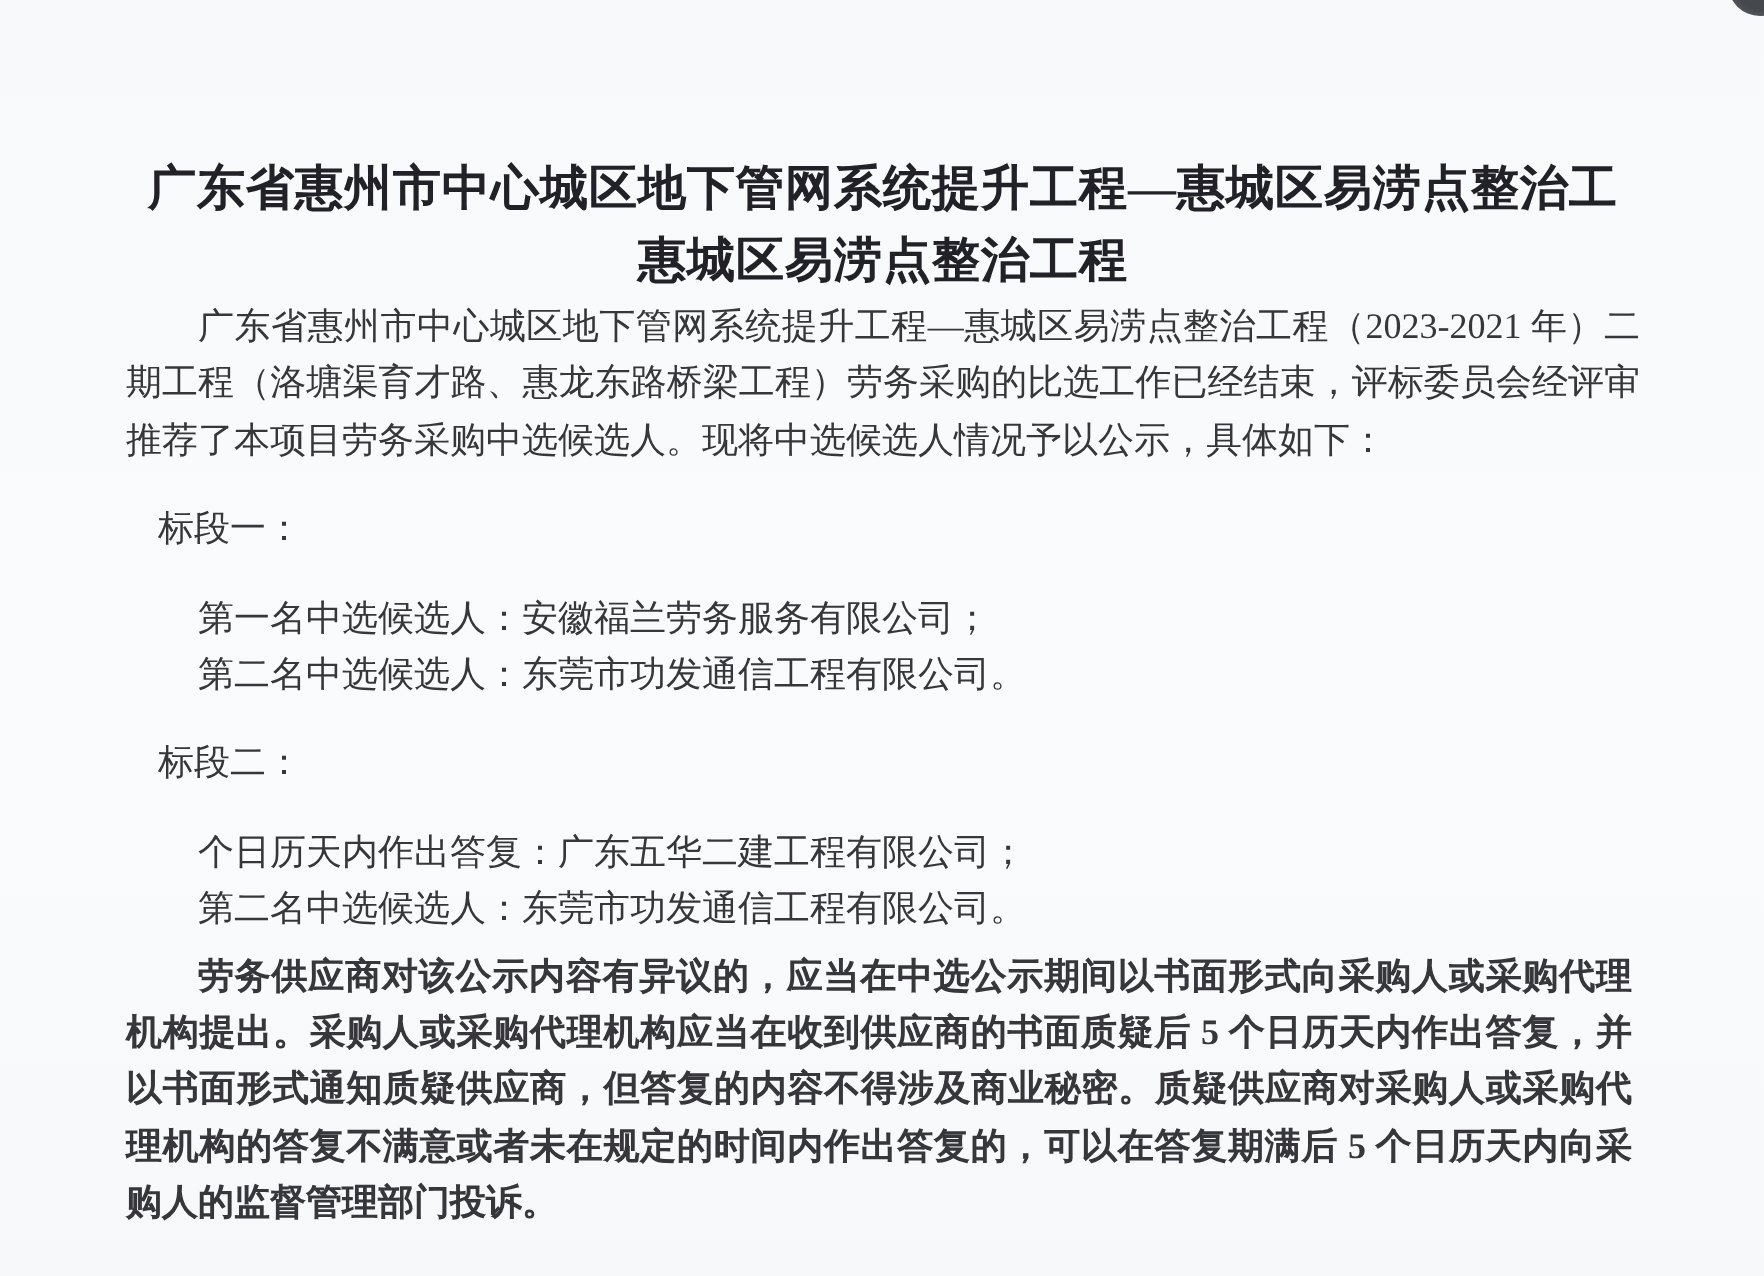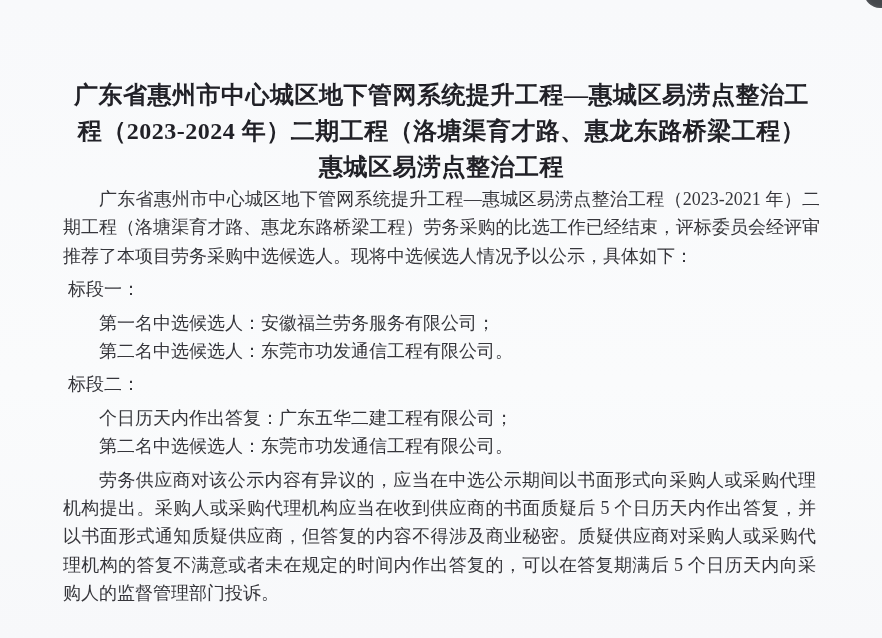--- a/index.html
+++ b/index.html
@@ -25,24 +25,24 @@
     font-size: 24px;
     line-height: 36px;
     font-weight: 700;
     text-align: center;
     color: #212127;
     letter-spacing: 0.5px;
     margin: 0;
   }
   .title-line { display: block; }
   .para { margin: 0; text-indent: 2em; }
-  .section-label { margin: 5px; }
+  .section-label { margin: 16px; }
   .candidate-line { margin: 0; padding-left: 2em; }
   .publicity-line { margin: 0; padding-left: 2em; }
-  .objection { margin: 5px 4px 0 0; text-indent: 2em; }
+  .objection { margin: 5px 4px 0 0; text-indent: 2em; font-weight: bold; }
   .fab {
     position: absolute;
     left: 864px;
     top: -24px;
     width: 32px;
     height: 32px;
     border-radius: 50%;
     background: #45484c;
     box-shadow: inset 0 0 4px rgba(255,255,255,0.15);
     cursor: pointer;
@@ -52,21 +52,20 @@
 <body>
 
 <div class="page">
 
   <div class="fab"></div>
 
   <div class="doc">
 
     <h1 class="title">
       <span class="title-line">广东省惠州市中心城区地下管网系统提升工程—惠城区易涝点整治工</span>
-      <span class="title-line">程（2023-2024 年）二期工程（洛塘渠育才路、惠龙东路桥梁工程）</span>
       <span class="title-line">惠城区易涝点整治工程</span>
     </h1>
 
     <p class="para">广东省惠州市中心城区地下管网系统提升工程—惠城区易涝点整治工程（2023-2021 年）二期工程（洛塘渠育才路、惠龙东路桥梁工程）劳务采购的比选工作已经结束，评标委员会经评审推荐了本项目劳务采购中选候选人。现将中选候选人情况予以公示，具体如下：</p>
 
     <p class="section-label">标段一：</p>
     <p class="candidate-line">第一名中选候选人：安徽福兰劳务服务有限公司；</p>
     <p class="candidate-line">第二名中选候选人：东莞市功发通信工程有限公司。</p>
 
     <p class="section-label">标段二：</p>

